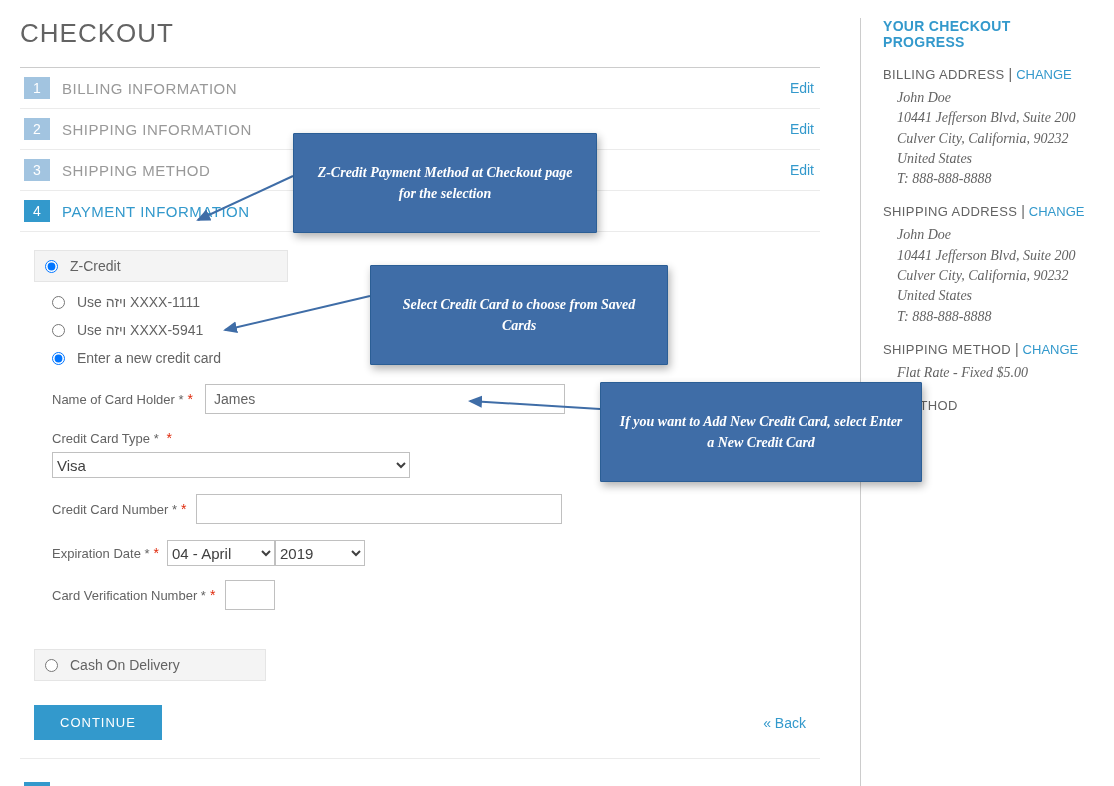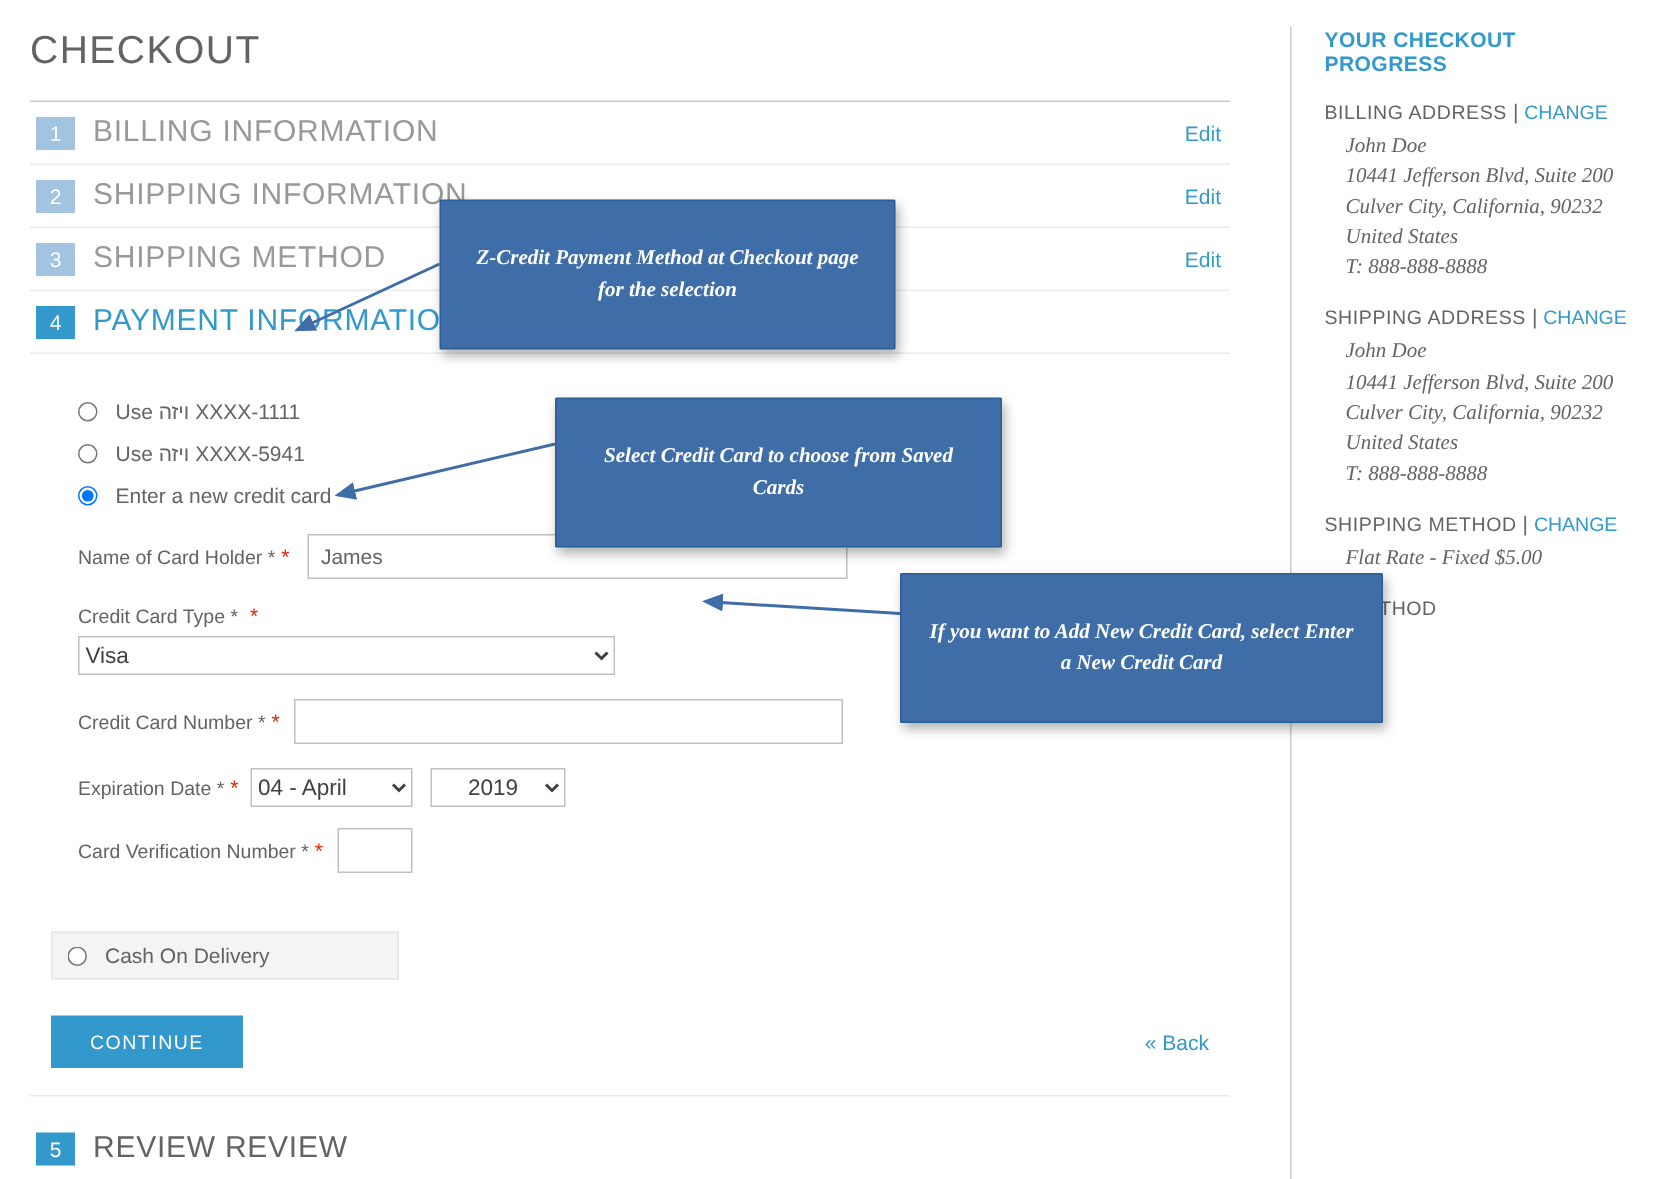--- a/index.html
+++ b/index.html
@@ -28,21 +28,21 @@
   }
   .step.last { border-bottom: 1px solid #ccc; }
   .step .num {
     width: 26px; height: 22px; line-height:22px;
     background: #a2c4e0; color: #fff; text-align: center;
     font-size: 14px; margin-right: 12px;
   }
   .step.active .num { background: #3399cc; }
   .step.active .step-title { color: #3399cc; }
   .step .step-title {
-    font-size: 20px; color: #999; letter-spacing: .5px;
+    font-size: 15px; color: #999; letter-spacing: .5px;
     flex: 1;
   }
   .step.interactive { cursor: pointer; }
   .edit-link { color: #3399cc; font-size: 14px; cursor:pointer; }
 
   .step-content { padding: 18px 14px; border-bottom: 1px solid #ebebeb; }
 
   .radio-line { display:flex; align-items:center; padding:7px 10px; }
   .radio-line input[type=radio]{ margin-right: 12px; }
   .radio-line.box {
@@ -60,21 +60,21 @@
     color:#636363;
   }
   select.fld {
     height:26px; border:1px solid #c0c0c0; font-size:15px; color:#404040;
     background:#fff;
   }
   .name-input { width:360px; margin-left:12px; }
   .card-type { width:358px; margin-top:6px; }
   .card-number { width:366px; margin-left:10px; height:30px;}
   .exp-month { width:108px; margin-left:8px;}
-  .exp-year  { width:90px; margin-left:12px;padding-left:20px;}
+  .exp-year  { width:90px; margin-left:0;}
   .cvv { width:50px; margin-left:10px; height:30px;}
 
   .cod-row {
     background:#f4f4f4; border:1px solid #e5e5e5; width:232px;
     margin: 39px 0 0 0;
   }
 
   .step-actions {
     display:flex; align-items:center; justify-content:space-between;
     margin-top: 24px;
@@ -132,20 +132,24 @@
       <span class="edit-link">Edit</span>
     </div>
 
     <div class="step active">
       <div class="num">4</div>
       <div class="step-title">PAYMENT INFORMATION</div>
     </div>
 
     <div class="step-content">
 
+      <div class="radio-line box">
+        <input type="radio" name="pm" checked="" style="">
+        <span>Z-Credit</span>
+      </div>
 
       <div class="sub-options">
         <div class="radio-line">
           <input type="radio" name="cc" style="">
           <span>Use ויזה XXXX-1111</span>
         </div>
         <div class="radio-line">
           <input type="radio" name="cc" style="">
           <span>Use ויזה XXXX-5941</span>
         </div>

